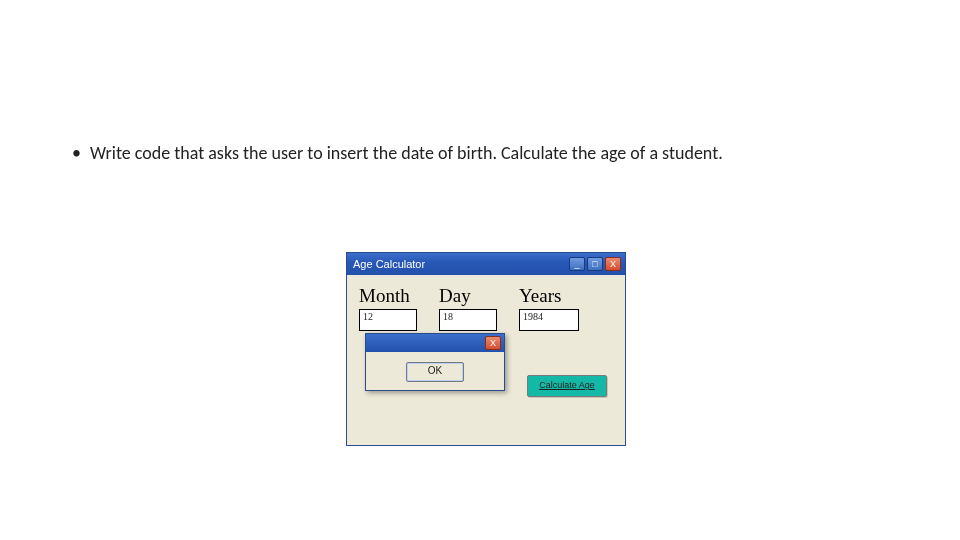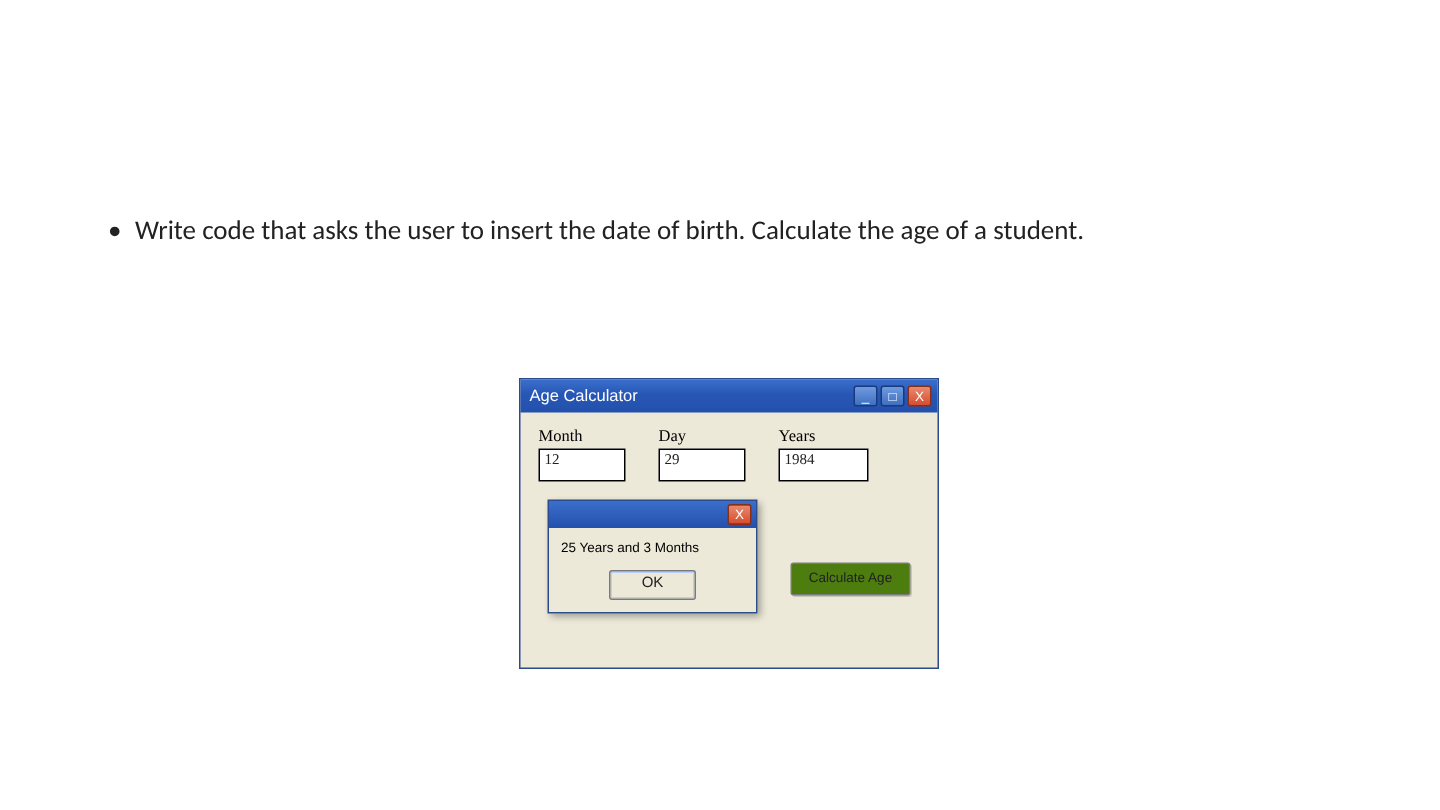--- a/index.html
+++ b/index.html
@@ -96,21 +96,21 @@
     display: flex;
     gap: 22px;
     align-items: flex-start;
   }
   .field {
     display: flex;
     flex-direction: column;
     align-items: flex-start;
   }
   .field .lbl {
-    font-size: 11px;
+    font-size: 19px;
     font-family: "Times New Roman", serif;
     color: #000;
     margin-bottom: 2px;
   }
   .field .inp {
     width: 50px;
     height: 18px;
     border: 1px solid #000;
     background: #fff;
     font-size: 10px;
@@ -118,27 +118,28 @@
     padding: 1px 3px;
     box-sizing: content-box;
   }
   .field.year .inp { width: 52px; }
   .calc-btn {
     position: absolute;
     right: 18px;
     bottom: 48px;
     width: 78px;
     height: 20px;
-    background: #4d7c0f;
+    background: #14b8a6;
     border: 1px solid #7a7a7a;
     border-radius: 2px;
     font-size: 9px;
     text-align: center;
     line-height: 18px;
     box-shadow: 1px 1px 0 rgba(0,0,0,0.15);
+    text-decoration: underline;
   }
   
   .msgbox {
     position: absolute;
     left: 18px;
     top: 58px;
     width: 138px;
     border: 1px solid #2a4b8d;
     background: #ece9d8;
     box-shadow: 2px 2px 5px rgba(0,0,0,0.35);
@@ -197,37 +198,36 @@
       </div>
 
       <div class="win-body">
         <div class="field-row">
           <div class="field">
             <div class="lbl">Month</div>
             <div class="inp">12</div>
           </div>
           <div class="field">
             <div class="lbl">Day</div>
-            <div class="inp">29</div>
+            <div class="inp">18</div>
           </div>
           <div class="field year">
             <div class="lbl">Years</div>
             <div class="inp">1984</div>
           </div>
         </div>
 
         <div class="calc-btn">Calculate Age</div>
 
         <div class="msgbox">
           <div class="msg-titlebar">
             <span class="spacer"></span>
             <div class="win-btn close">X</div>
           </div>
           <div class="msg-body">
-            <div class="msg-text">25 Years and 3 Months</div>
             <div class="ok-btn">OK</div>
           </div>
         </div>
 
       </div>
     </div>
   </div>
 
 </div>
 

